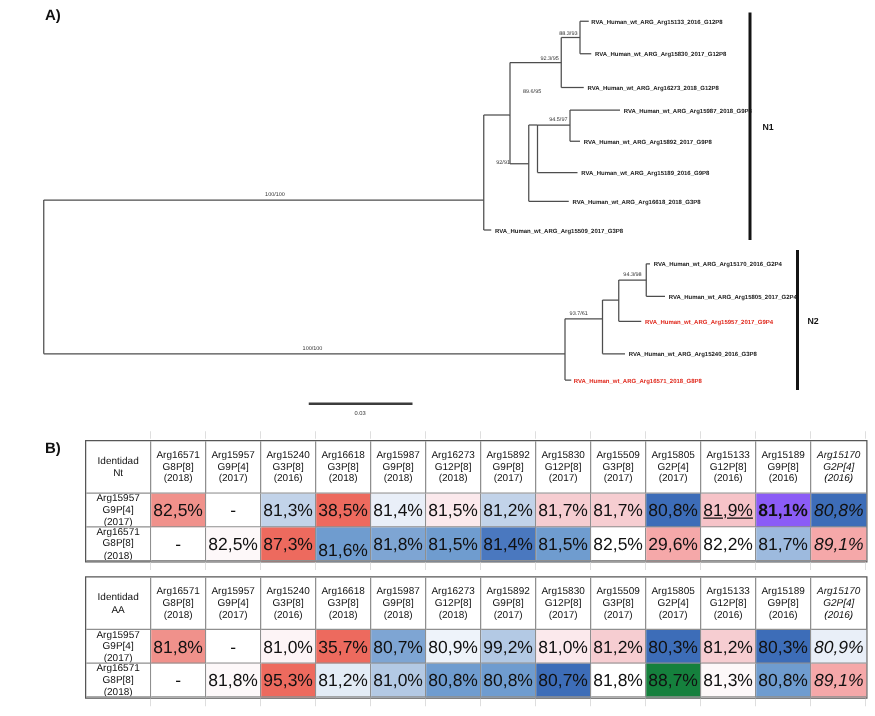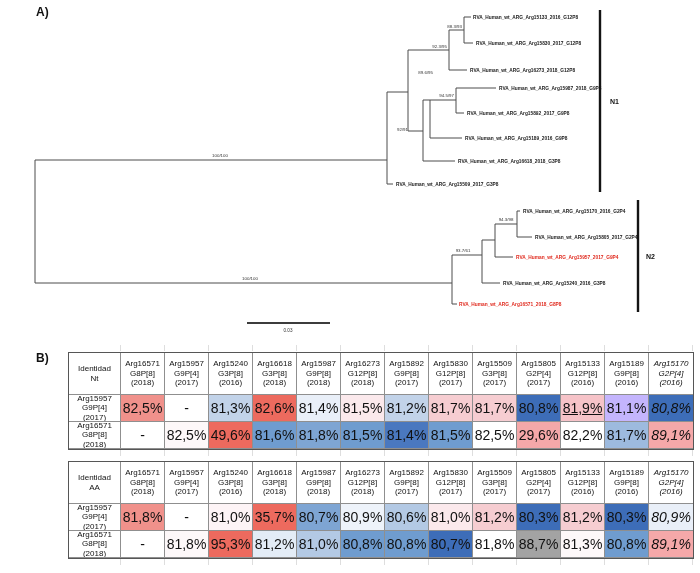--- a/index.html
+++ b/index.html
@@ -201,21 +201,21 @@
     <div class="cell val" style="background: rgb(240, 145, 139);">
       <div>82,5%</div>
     </div>
     <div class="cell val" style="background: rgb(255, 255, 255);">
       <div>-</div>
     </div>
     <div class="cell val" style="background: rgb(194, 211, 233);">
       <div>81,3%</div>
     </div>
     <div class="cell val" style="background: rgb(237, 106, 94);">
-      <div>82,6%</div>
+      <div>38,5%</div>
     </div>
     <div class="cell val" style="background: rgb(233, 239, 248);">
       <div>81,4%</div>
     </div>
     <div class="cell val" style="background: rgb(251, 233, 236);">
       <div>81,5%</div>
     </div>
     <div class="cell val" style="background: rgb(194, 211, 233);">
       <div>81,2%</div>
     </div>
@@ -224,41 +224,41 @@
     </div>
     <div class="cell val" style="background: rgb(246, 205, 209);">
       <div>81,7%</div>
     </div>
     <div class="cell val" style="background: rgb(61, 109, 184);">
       <div>80,8%</div>
     </div>
     <div class="cell val" style="background: rgb(246, 195, 200); text-decoration: underline;">
       <div>81,9%</div>
     </div>
-    <div class="cell val" style="background: #c4b5fd;">
+    <div class="cell val" style="background: #8b5cf6; font-weight: bold;">
       <div>81,1%</div>
     </div>
     <div class="cell val" style="background: rgb(61, 109, 184);">
       <div>80,8%</div>
     </div>
     <div class="cell hdr">
       <div>Arg16571</div>
       <div>G8P[8]</div>
       <div>(2018)</div>
     </div>
     <div class="cell val" style="background: rgb(255, 255, 255);">
       <div>-</div>
     </div>
     <div class="cell val" style="background: rgb(253, 248, 249);">
       <div>82,5%</div>
     </div>
     <div class="cell val" style="background: rgb(237, 106, 94);">
-      <div>49,6%</div>
-    </div>
-    <div class="cell val" style="background: rgb(111, 156, 207);">
+      <div>87,3%</div>
+    </div>
+    <div class="cell val" style="background: rgb(111, 156, 207); justify-content: flex-end;">
       <div>81,6%</div>
     </div>
     <div class="cell val" style="background: rgb(126, 165, 211);">
       <div>81,8%</div>
     </div>
     <div class="cell val" style="background: rgb(111, 156, 207);">
       <div>81,5%</div>
     </div>
     <div class="cell val" style="background: rgb(74, 120, 191);">
       <div>81,4%</div>
@@ -370,21 +370,21 @@
     <div class="cell val" style="background: rgb(237, 106, 94);">
       <div>35,7%</div>
     </div>
     <div class="cell val" style="background: rgb(126, 165, 211);">
       <div>80,7%</div>
     </div>
     <div class="cell val" style="background: rgb(238, 243, 250);">
       <div>80,9%</div>
     </div>
     <div class="cell val" style="background: rgb(179, 201, 228);">
-      <div>80,6%</div>
+      <div>99,2%</div>
     </div>
     <div class="cell val" style="background: rgb(251, 233, 236);">
       <div>81,0%</div>
     </div>
     <div class="cell val" style="background: rgb(246, 205, 209);">
       <div>81,2%</div>
     </div>
     <div class="cell val" style="background: rgb(61, 109, 184);">
       <div>80,3%</div>
     </div>
@@ -422,21 +422,21 @@
     </div>
     <div class="cell val" style="background: rgb(111, 156, 207);">
       <div>80,8%</div>
     </div>
     <div class="cell val" style="background: rgb(61, 109, 184);">
       <div>80,7%</div>
     </div>
     <div class="cell val" style="background: rgb(255, 255, 255);">
       <div>81,8%</div>
     </div>
-    <div class="cell val" style="background: #a3a3a3;">
+    <div class="cell val" style="background: #15803d;">
       <div>88,7%</div>
     </div>
     <div class="cell val" style="background: rgb(253, 248, 249);">
       <div>81,3%</div>
     </div>
     <div class="cell val" style="background: rgb(111, 156, 207);">
       <div>80,8%</div>
     </div>
     <div class="cell val" style="background: rgb(245, 168, 169);">
       <div>89,1%</div>

